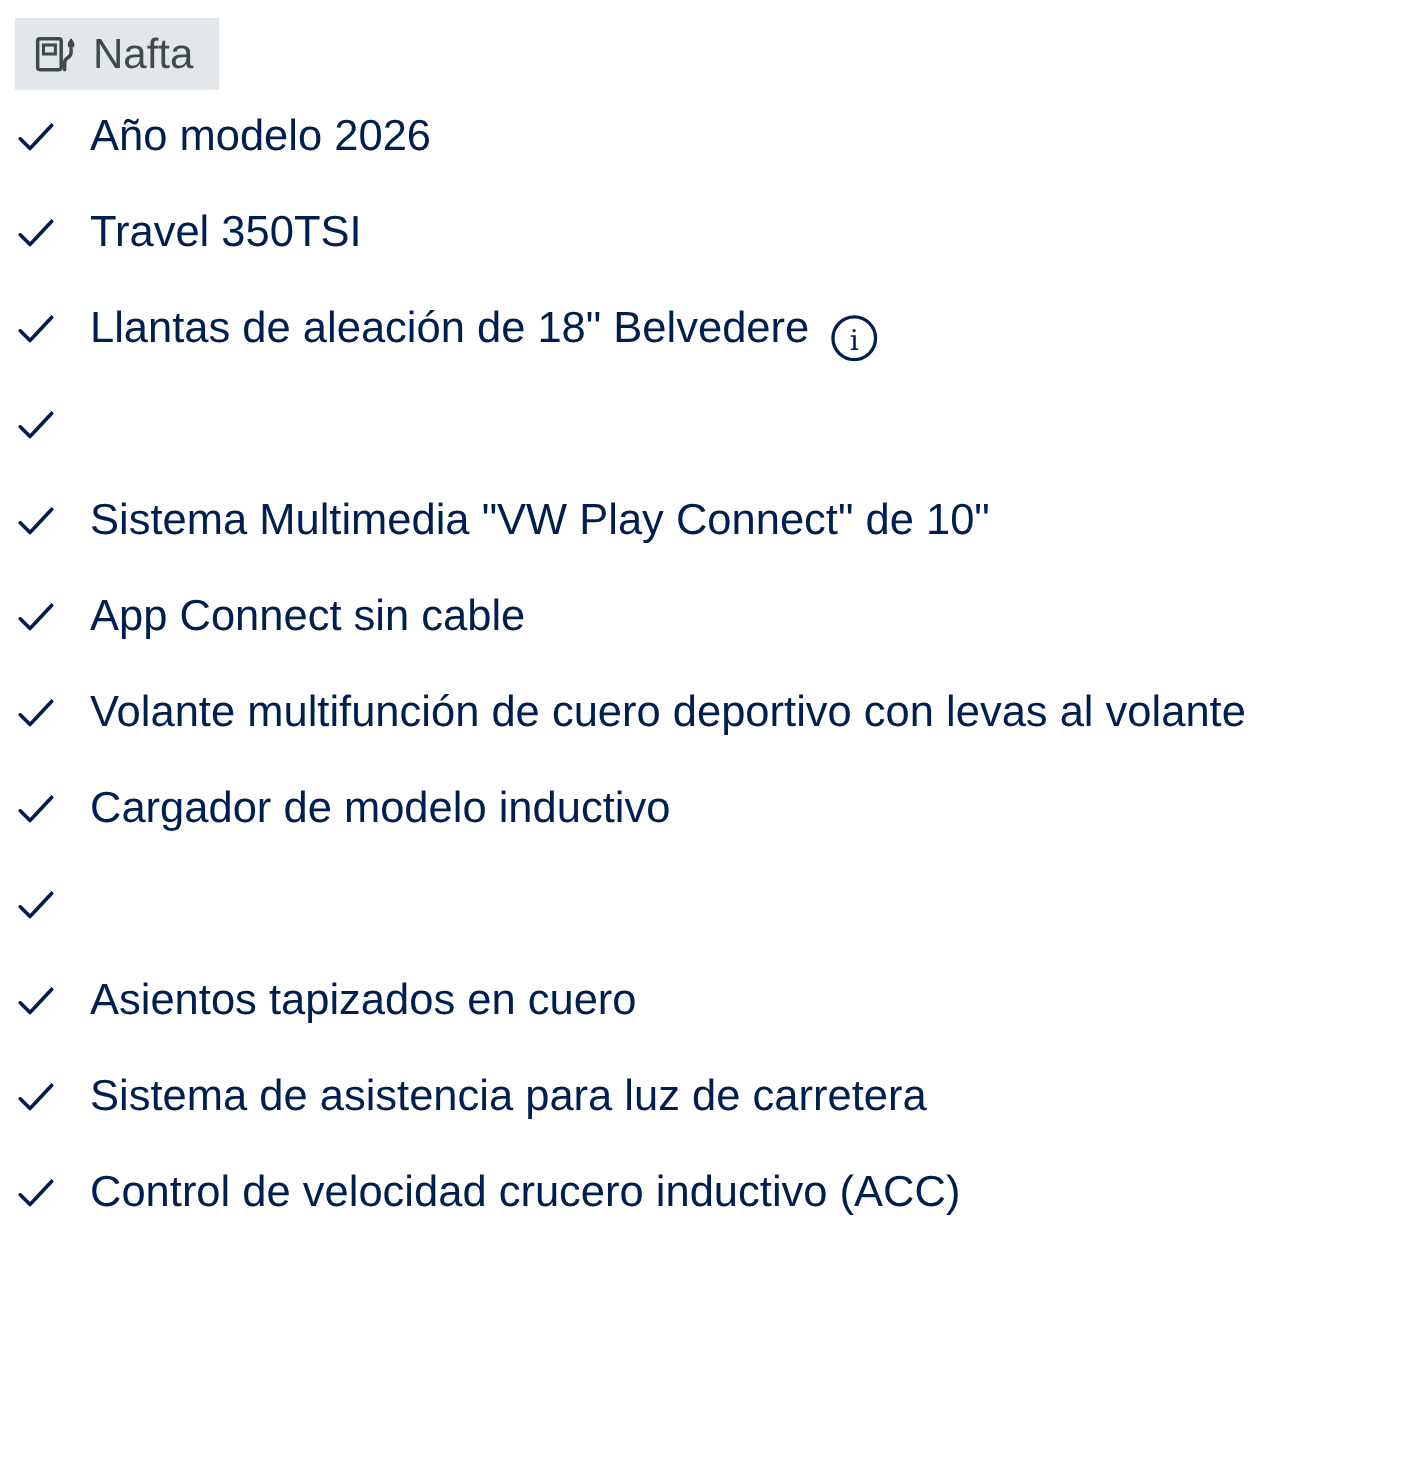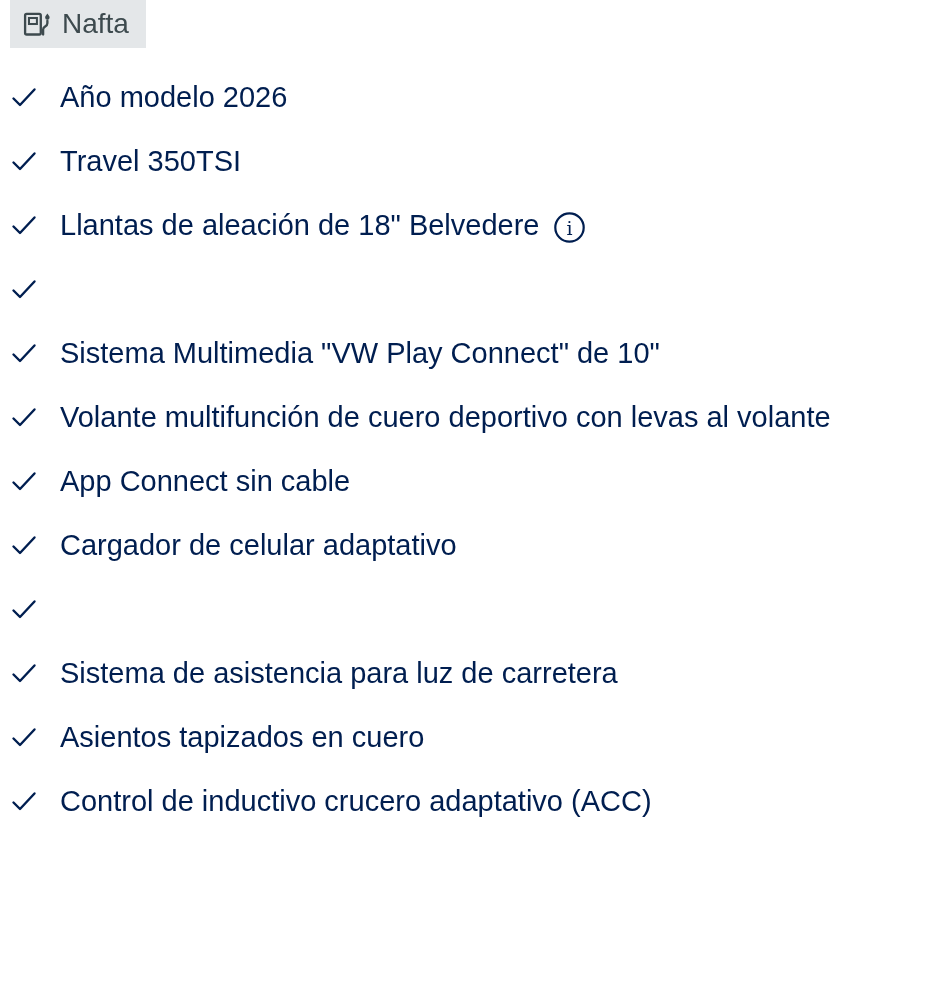--- a/index.html
+++ b/index.html
@@ -7,20 +7,21 @@
     margin: 0;
     padding: 0;
     background: #ffffff;
     width: 944px;
     min-height: 982px;
     font-family: "Liberation Sans", sans-serif;
   }
   .page {
     width: 944px;
     min-height: 982px;
+    padding-top: 12px;
     overflow: hidden;
   }
   .fuel-badge {
     display: inline-flex;
     align-items: center;
     gap: 9px;
     margin-left: 10px;
     background: #e4e7e9;
     color: #3d4a4e;
     padding: 8px 17px 8px 12px;
@@ -30,21 +31,21 @@
   }
   .fuel-badge svg { display: block; }
   ul.feature-list {
     list-style: none;
     margin: 17px 0 0 0;
     padding: 0;
   }
   ul.feature-list li {
     height: 64px;
     display: flex;
-    align-items: center;
+    align-items: flex-start;
     padding-left: 11px;
     color: #001e50;
   }
   .check-icon {
     flex: 0 0 auto;
     width: 26px;
     height: 26px;
     margin-top: 2px;
   }
   .feature-label {
@@ -124,60 +125,60 @@
       <svg class="check-icon" viewBox="0 0 26 26" fill="none" aria-hidden="true">
           <path d="M2.5 13.5 L9 20 L23.5 4.5" stroke="#001e50" stroke-width="2.4" stroke-linecap="round" stroke-linejoin="round"></path>
         </svg>
       <span class="feature-label">Sistema Multimedia "VW Play Connect" de 10"</span>
     </li>
 
     <li>
       <svg class="check-icon" viewBox="0 0 26 26" fill="none" aria-hidden="true">
           <path d="M2.5 13.5 L9 20 L23.5 4.5" stroke="#001e50" stroke-width="2.4" stroke-linecap="round" stroke-linejoin="round"></path>
         </svg>
-      <span class="feature-label">Volante multifunción de cuero deportivo con levas al volante</span>
+      <span class="feature-label">App Connect sin cable</span>
     </li>
 
     <li>
       <svg class="check-icon" viewBox="0 0 26 26" fill="none" aria-hidden="true">
           <path d="M2.5 13.5 L9 20 L23.5 4.5" stroke="#001e50" stroke-width="2.4" stroke-linecap="round" stroke-linejoin="round"></path>
         </svg>
-      <span class="feature-label">App Connect sin cable</span>
+      <span class="feature-label">Volante multifunción de cuero deportivo con levas al volante</span>
     </li>
 
 
     <li>
       <svg class="check-icon" viewBox="0 0 26 26" fill="none" aria-hidden="true">
           <path d="M2.5 13.5 L9 20 L23.5 4.5" stroke="#001e50" stroke-width="2.4" stroke-linecap="round" stroke-linejoin="round"></path>
         </svg>
-      <span class="feature-label">Cargador de celular adaptativo</span>
+      <span class="feature-label">Cargador de modelo inductivo</span>
     </li>
 
     <li>
       <svg class="check-icon" viewBox="0 0 26 26" fill="none" aria-hidden="true">
           <path d="M2.5 13.5 L9 20 L23.5 4.5" stroke="#001e50" stroke-width="2.4" stroke-linecap="round" stroke-linejoin="round"></path>
         </svg>
+    </li>
+
+    <li>
+      <svg class="check-icon" viewBox="0 0 26 26" fill="none" aria-hidden="true">
+          <path d="M2.5 13.5 L9 20 L23.5 4.5" stroke="#001e50" stroke-width="2.4" stroke-linecap="round" stroke-linejoin="round"></path>
+        </svg>
+      <span class="feature-label">Asientos tapizados en cuero</span>
     </li>
 
     <li>
       <svg class="check-icon" viewBox="0 0 26 26" fill="none" aria-hidden="true">
           <path d="M2.5 13.5 L9 20 L23.5 4.5" stroke="#001e50" stroke-width="2.4" stroke-linecap="round" stroke-linejoin="round"></path>
         </svg>
       <span class="feature-label">Sistema de asistencia para luz de carretera</span>
     </li>
 
     <li>
       <svg class="check-icon" viewBox="0 0 26 26" fill="none" aria-hidden="true">
           <path d="M2.5 13.5 L9 20 L23.5 4.5" stroke="#001e50" stroke-width="2.4" stroke-linecap="round" stroke-linejoin="round"></path>
         </svg>
-      <span class="feature-label">Asientos tapizados en cuero</span>
-    </li>
-
-    <li>
-      <svg class="check-icon" viewBox="0 0 26 26" fill="none" aria-hidden="true">
-          <path d="M2.5 13.5 L9 20 L23.5 4.5" stroke="#001e50" stroke-width="2.4" stroke-linecap="round" stroke-linejoin="round"></path>
-        </svg>
-      <span class="feature-label">Control de inductivo crucero adaptativo (ACC)</span>
+      <span class="feature-label">Control de velocidad crucero inductivo (ACC)</span>
     </li>
 
 
   </ul>
 </div>
 
 </body></html>

